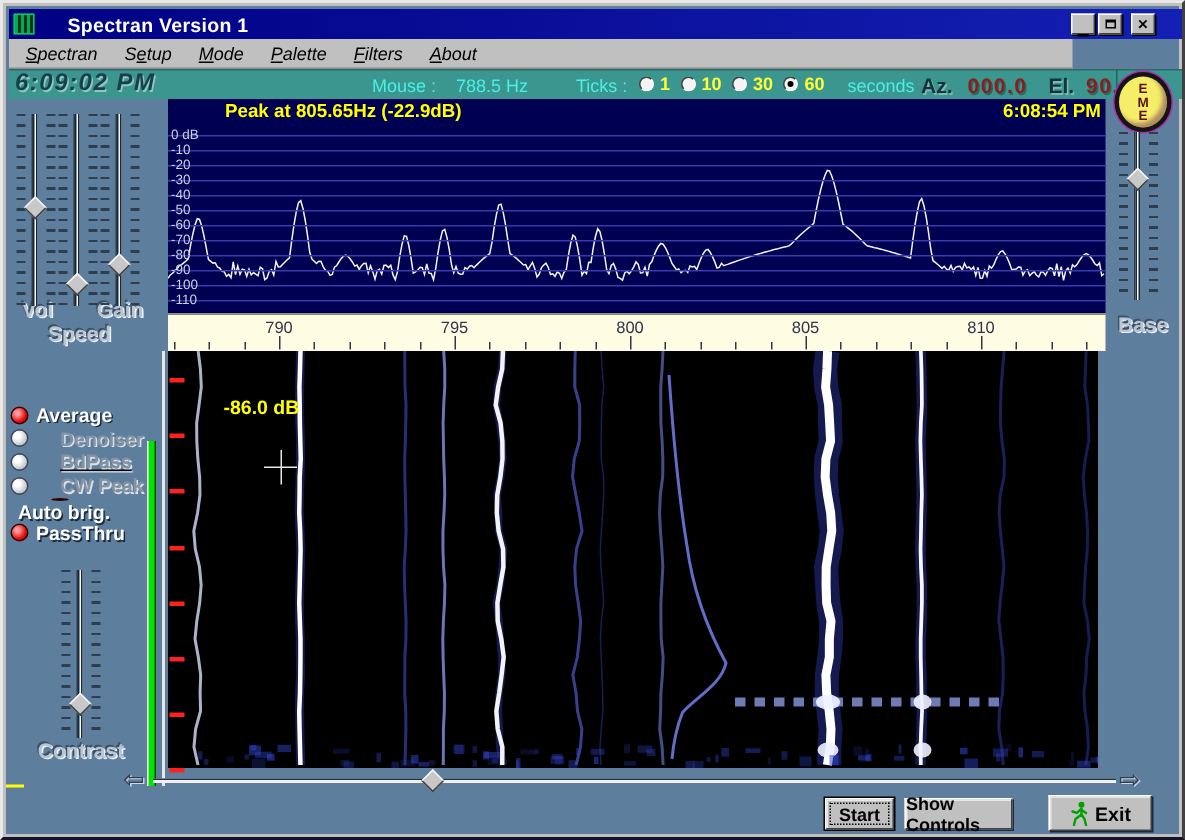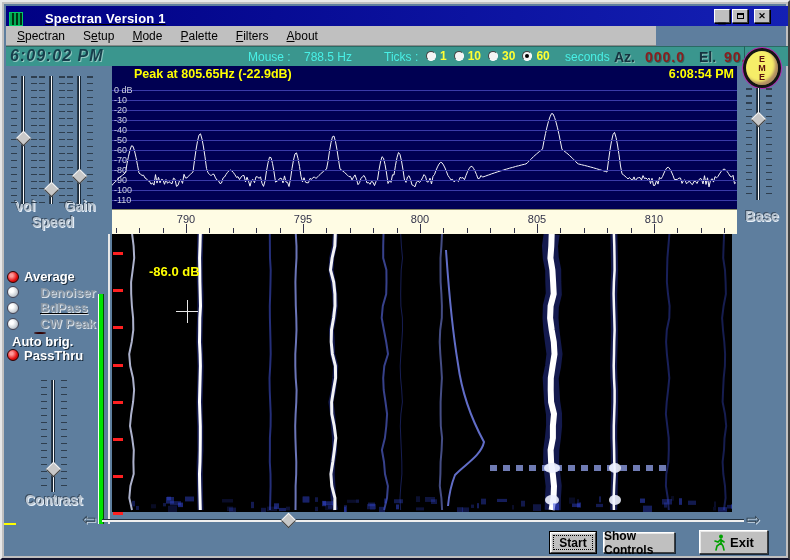--- a/index.html
+++ b/index.html
@@ -1,31 +1,31 @@
 <!DOCTYPE html>
 <html><head>
 <meta charset="utf-8">
 <style>
   html,body{margin:0;padding:0;background:#404040;}
   *{box-sizing:border-box;font-family:"Liberation Sans",sans-serif;}
   #app{position:relative;width:790px;height:560px;background:#5e7e9e;overflow:hidden;
        border:2px solid;border-color:#e8e8e8 #404040 #14142c #e8e8e8;box-shadow:inset 0 0 0 2px #c0c0c0;}
   .abs{position:absolute;}
   
-  #titlebar{left:4px;top:4px;width:782px;height:20px;background:linear-gradient(90deg,#000083,#1420b4);display:flex;align-items:flex-end;text-decoration:underline;}
+  #titlebar{left:4px;top:4px;width:782px;height:20px;background:linear-gradient(90deg,#000083,#1420b4);display:flex;align-items:center;}
   #appicon{width:14px;height:14px;margin-left:3px;background:#063;border:1px solid #0c6;
            background-image:repeating-linear-gradient(90deg,#0a5 0 2px,#031 2px 4px);}
   #apptitle{color:#fff;font-weight:bold;font-size:13px;margin-left:22px;letter-spacing:.2px;}
   .winbtn{width:16px;height:14px;background:#c0c0c0;border:1px solid;border-color:#fff #404040 #404040 #fff;
           box-shadow:1px 1px 0 #000;font-size:9px;font-weight:bold;color:#000;display:flex;align-items:center;justify-content:center;position:absolute;top:7px;}
   #btn-min{left:712px;}#btn-max{left:730px;}#btn-close{left:752px;}
   #btn-min span{align-self:flex-end;line-height:5px;}
   .restore-glyph{width:7px;height:6px;border:1px solid #000;border-top-width:2px;background:#c0c0c0;}
   
-  #menubar{left:4px;top:24px;width:650px;height:20px;background:#c0c0c0;display:flex;align-items:center;border-bottom:1px solid #8a8a8a;}
+  #menubar{left:4px;top:24px;width:709px;height:20px;background:#c0c0c0;display:flex;align-items:center;border-bottom:1px solid #8a8a8a;font-style:italic;}
   .menu-item{font-size:12px;color:#000;padding:2px 7px;margin-left:4px;}
   .menu-item u{text-decoration:underline;}
   
   #statusbar{left:4px;top:44px;width:782px;height:20px;background:#3a968e;border-top:1px solid #booo;border-top:1px solid #2a6a64;}
   #clock{left:8px;top:45px;font-size:16px;font-weight:bold;font-style:italic;color:#173f4c;text-shadow:1px 1px 0 #8fc8c0;letter-spacing:1px;}
   .cyan{color:#49f0e6;font-size:12px;}
   #mouse-label{left:246px;top:48px;}
   #mouse-value{left:302px;top:48px;}
   #ticks-label{left:382px;top:48px;}
   #radio-group{left:424px;top:47px;display:flex;align-items:center;gap:7px;}
@@ -39,21 +39,21 @@
   #el-label{left:697px;top:47px;}#el-value{left:722px;top:47px;letter-spacing:1px;}
   #status-divider{left:742px;top:44px;width:1px;height:20px;background:#23615b;}
   
   #eme-logo{left:741px;top:46px;width:38px;height:40px;border-radius:50%;background:#f6ee68;border:3px solid #151515;
             box-shadow:0 0 0 1px #b12ab1, inset -3px -3px 3px rgba(90,20,90,.45);display:flex;flex-direction:column;align-items:center;justify-content:center;}
   #eme-logo div{font-size:9px;line-height:9px;font-weight:bold;color:#5a1010;}
   
   #plot{left:110px;top:64px;width:625px;height:143px;background:#000052;overflow:hidden;}
   .gridline{position:absolute;left:0;width:625px;height:1px;background:#3a3aa8;}
   .db-label{position:absolute;left:2px;color:#ccd0e0;font-size:9px;transform:translateY(-55%);}
-  #peak-label{position:absolute;left:22px;top:1px;color:#ffff00;font-weight:bold;font-size:12.5px;}
+  #peak-label{position:absolute;left:38px;top:1px;color:#ffff00;font-weight:bold;font-size:12.5px;}
   #plot-time{position:absolute;right:3px;top:1px;color:#ffff00;font-weight:bold;font-size:12.5px;}
   
   #freq-axis{left:110px;top:207px;width:625px;height:25px;background:#fffce4;border-top:1px solid #8a8a6a;}
   .freq-label{position:absolute;top:3px;transform:translateX(-50%);color:#33334a;font-size:11px;}
   .tickmark{position:absolute;bottom:1px;width:1px;background:#33334a;}
   
   #waterfall{left:110px;top:232px;width:620px;height:278px;background:#000000;overflow:hidden;}
   #cursor-readout{position:absolute;left:37px;top:30px;color:#ffff00;font-weight:bold;font-size:13px;}
   .xh{position:absolute;background:#e8e8e8;}
   

